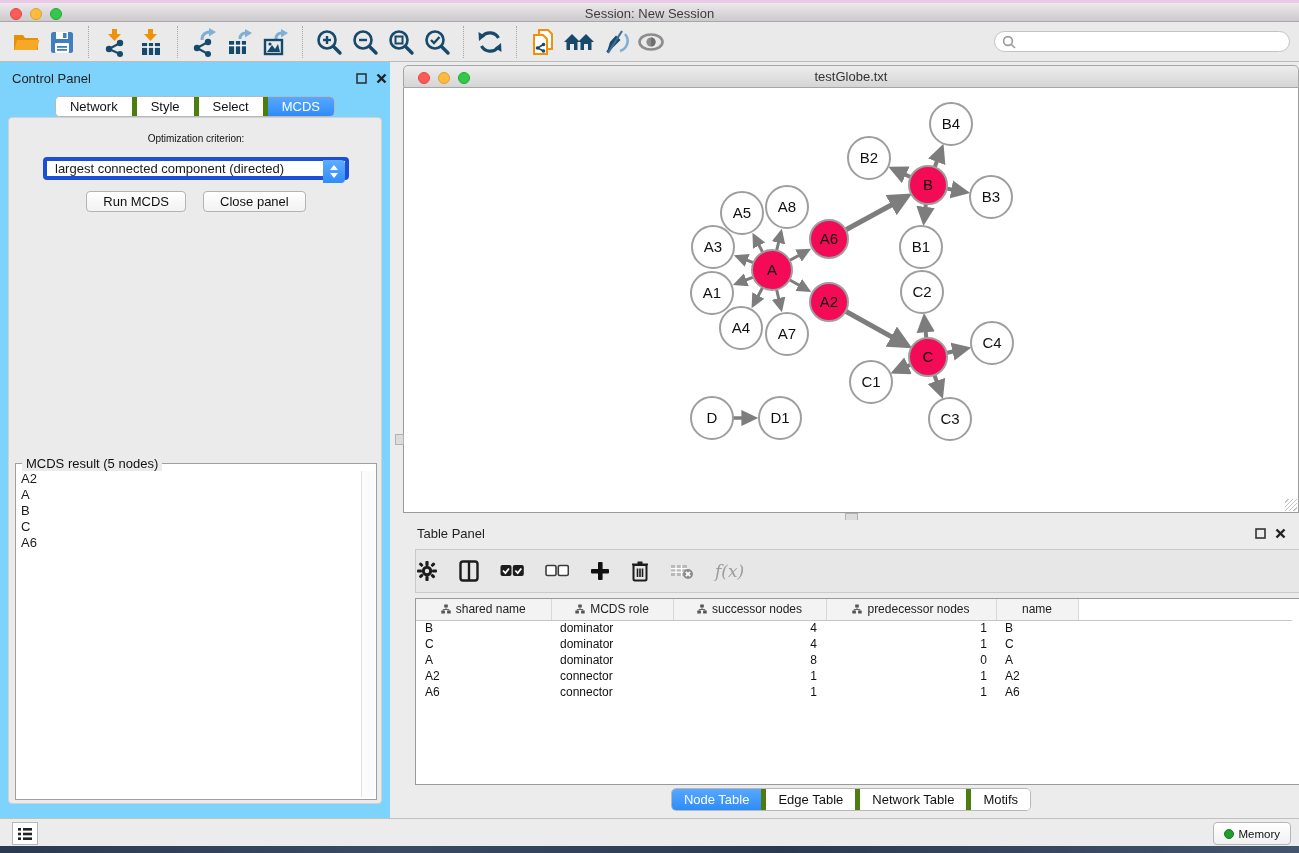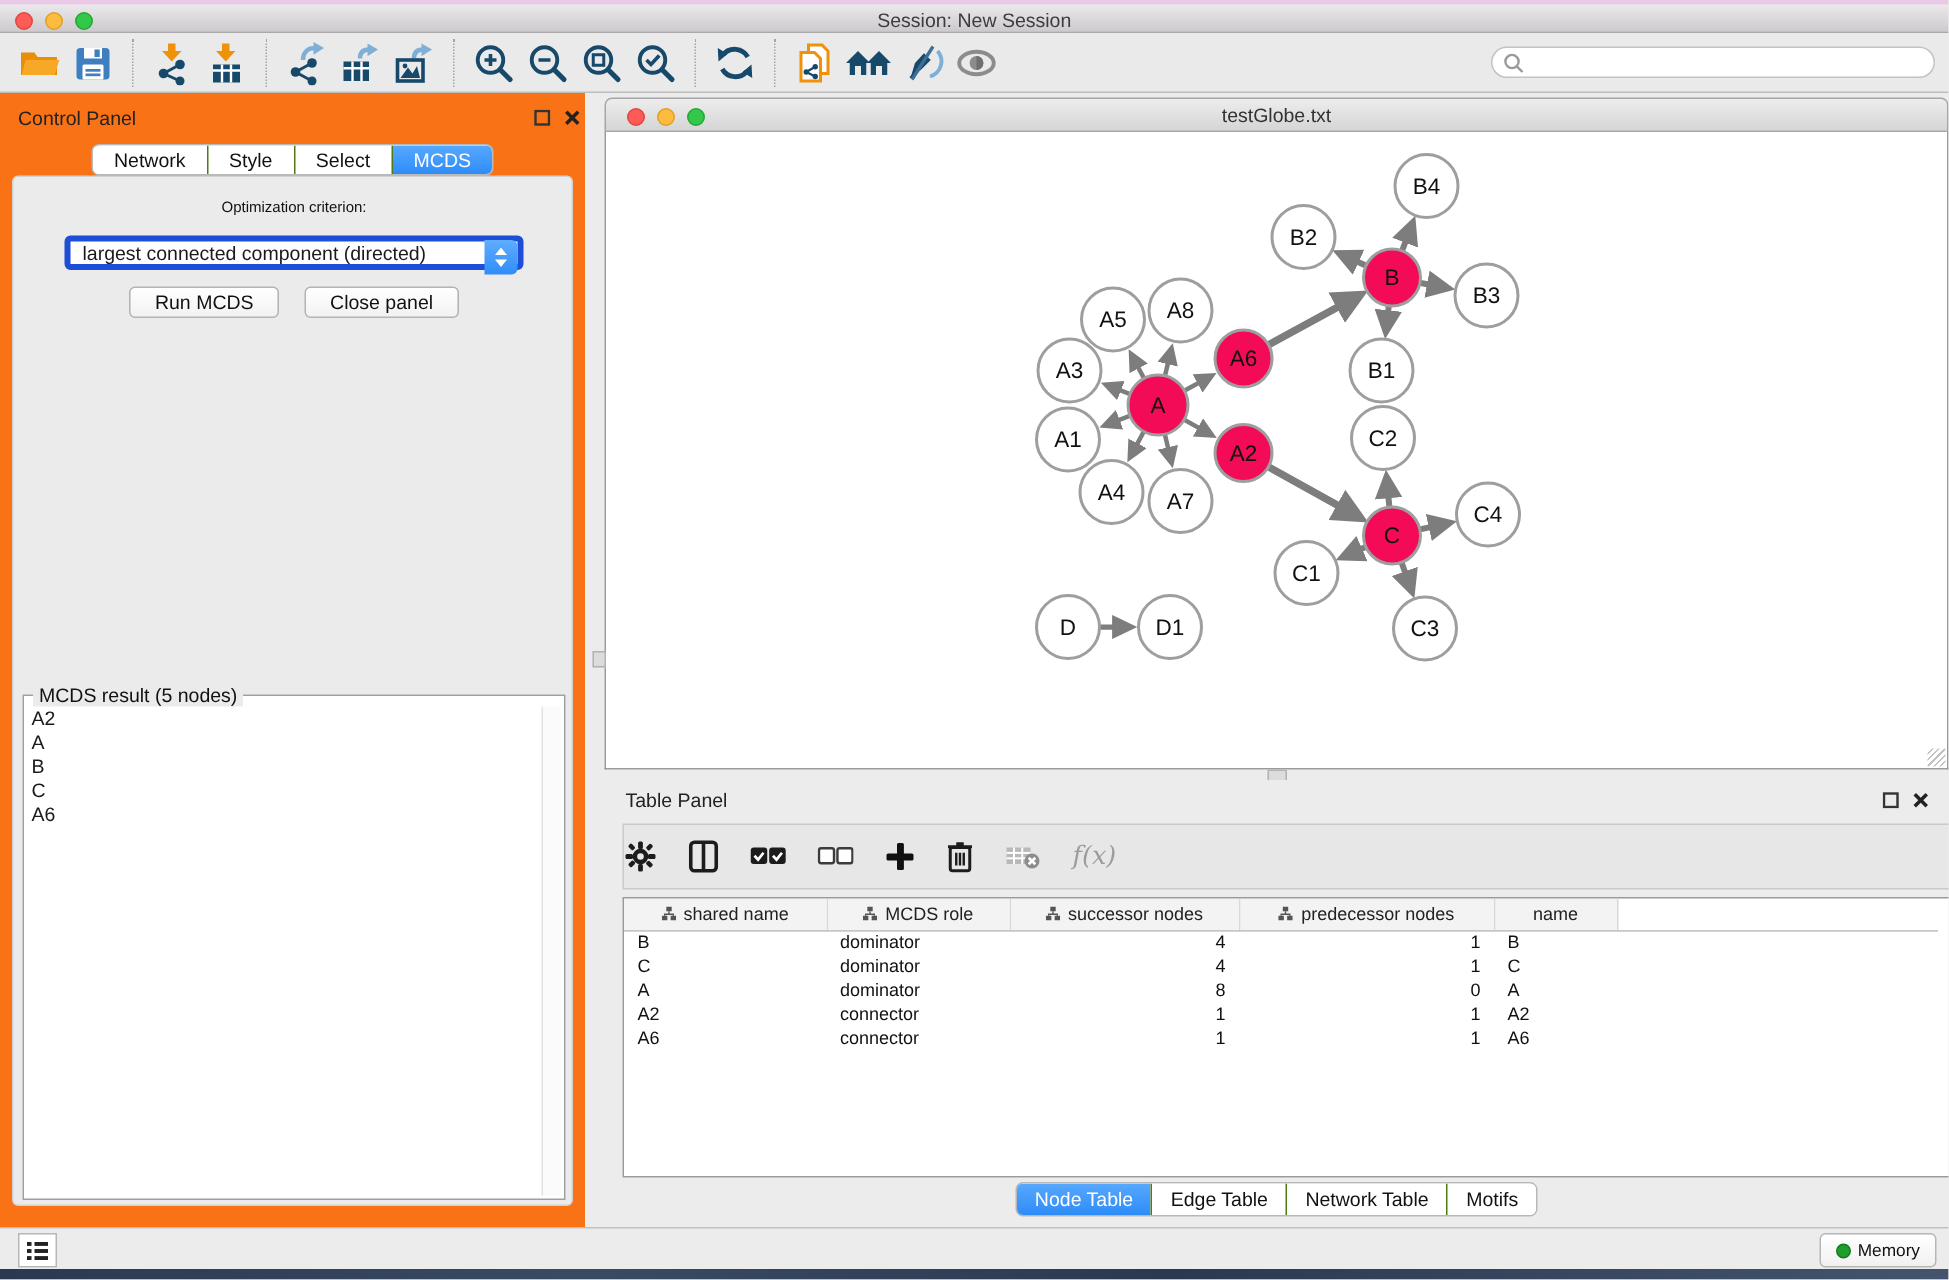--- a/index.html
+++ b/index.html
@@ -20,28 +20,28 @@
 
   
   .toolbar { position:absolute; left:0; top:22px; width:1299px; height:40px;
     background:#eaeaea; border-bottom:1px solid #bdbdbd; display:flex; align-items:center; padding-left:8px; }
   .tb-icon { width:36px; height:34px; display:flex; align-items:center; justify-content:center; }
   .tb-sep { width:1px; height:32px; border-left:1px dotted #a5a5a5; margin:0 8px; }
   .search-wrap { margin-left:auto; margin-right:9px; width:296px; height:21px; background:#fff;
     border:1px solid #c3c3c3; border-radius:11px; display:flex; align-items:center; padding-left:6px; }
 
   
-  .control-panel { position:absolute; left:0; top:62px; width:390px; height:756px; background:#f97316;padding-left:30px; }
+  .control-panel { position:absolute; left:0; top:62px; width:390px; height:756px; background:#7dd3fc;padding-left:30px; }
   .cp-title { position:absolute; left:12px; top:9px; font-size:13px; color:#222; }
   .panel-btns { position:absolute; top:11px; display:flex; gap:9px; }
   .control-panel .panel-btns { left:356px; }
   .tabs-row { position:absolute; left:0; top:34px; width:390px; display:flex; justify-content:center; }
   .seg { display:flex; border:1px solid #b8b8b8; border-radius:5px; overflow:hidden; background:#fff; height:21px; }
   .seg .tab { padding:0 14px; font-size:13px; line-height:20px; color:#111; background:#fff;
-    border-left:1px solid #4d7c0f; cursor:default; }
+    border-left:5px solid #4d7c0f; cursor:default; }
   .seg .tab:first-child { border-left:none; }
   .seg .tab.active { background:linear-gradient(#57a8ff,#2e8cf8); color:#fff; }
   .cp-inner { position:absolute; left:8px; top:55px; width:374px; height:687px;
     background:#ebebeb; border:1px solid #d2d2d2; border-radius:4px; }
   .opt-label { position:absolute; left:0; width:374px; top:15px; text-align:center; font-size:10px; color:#111; }
   .dropdown { position:absolute; left:34px; top:39px; width:306px; height:23px; background:#fff;
     border:4px solid #1d4ed8; border-radius:4px; font-size:13px; display:flex; align-items:center; padding-left:8px; }
   .dd-stepper { position:absolute; right:0; top:-1px; width:22px; height:23px; border-radius:0 4px 4px 0;
     background:linear-gradient(#5fadff,#2f8df8); display:flex; flex-direction:column; align-items:center; justify-content:center; }
   .dd-stepper svg { display:block; }

